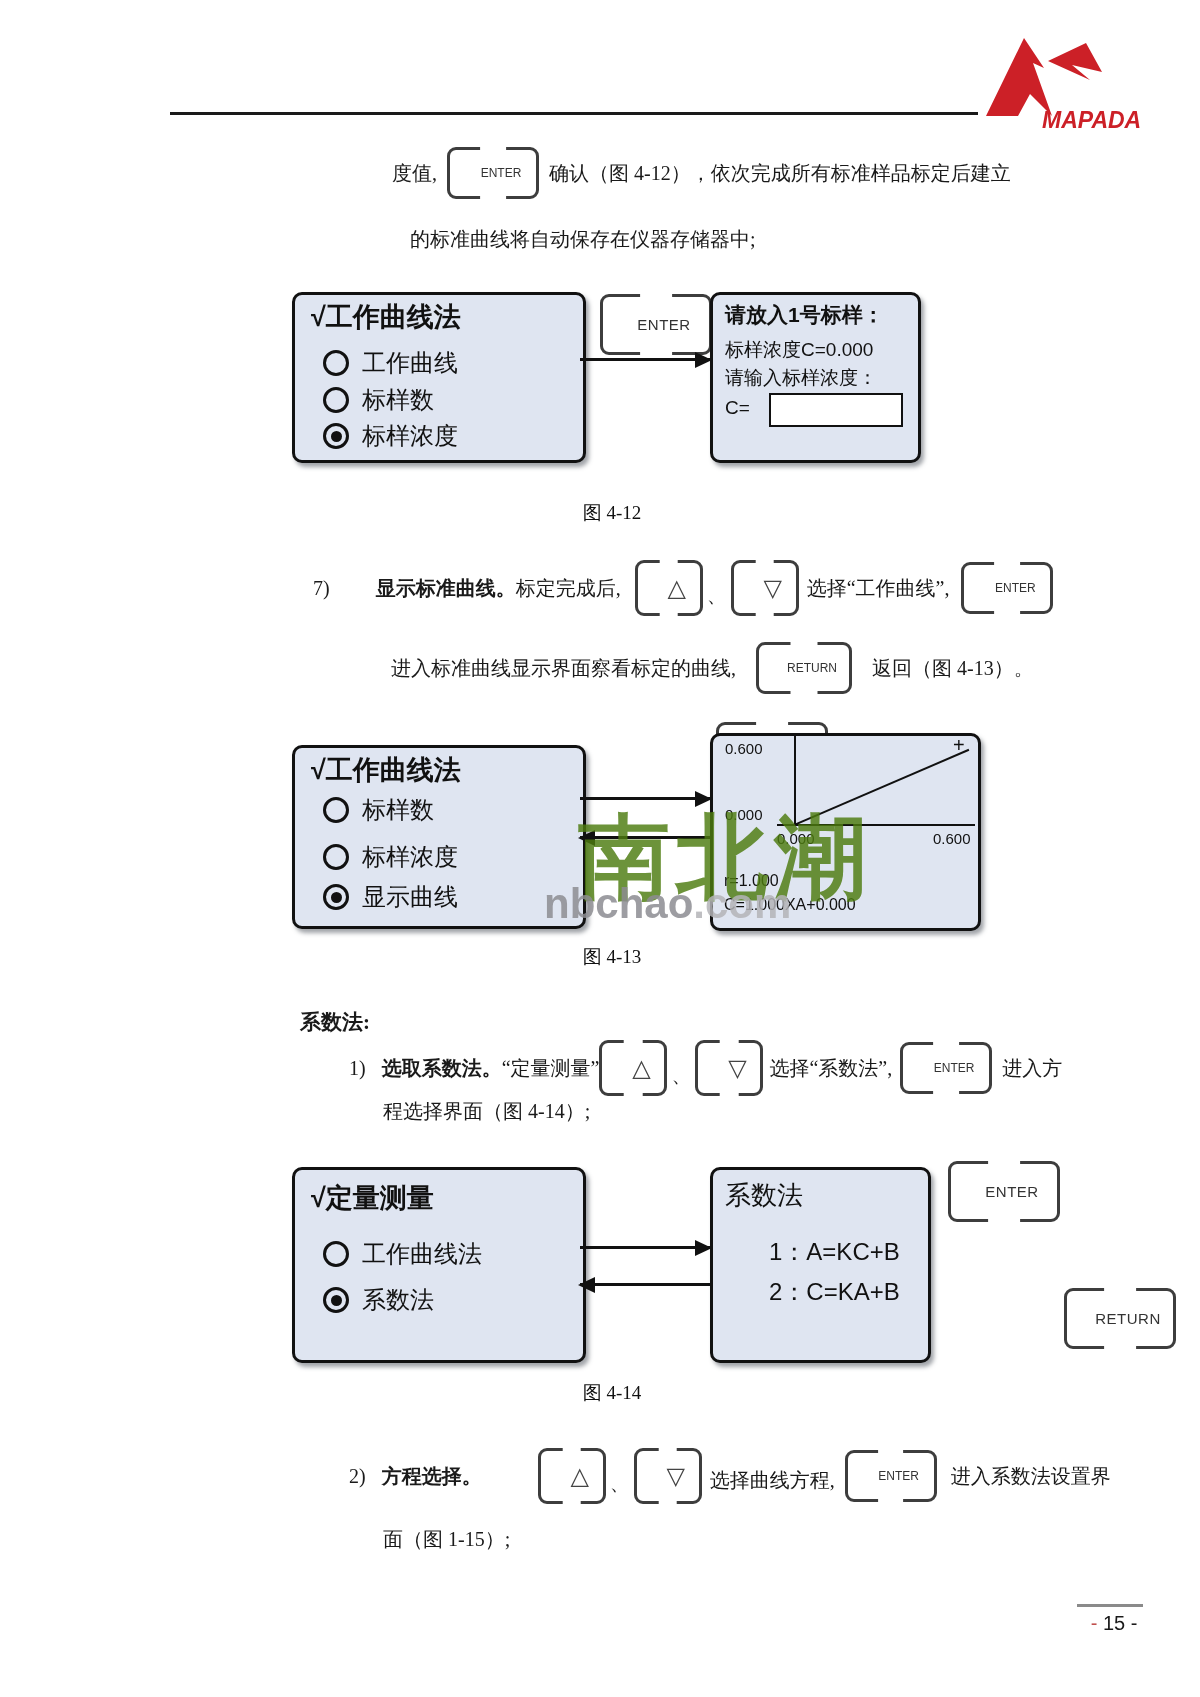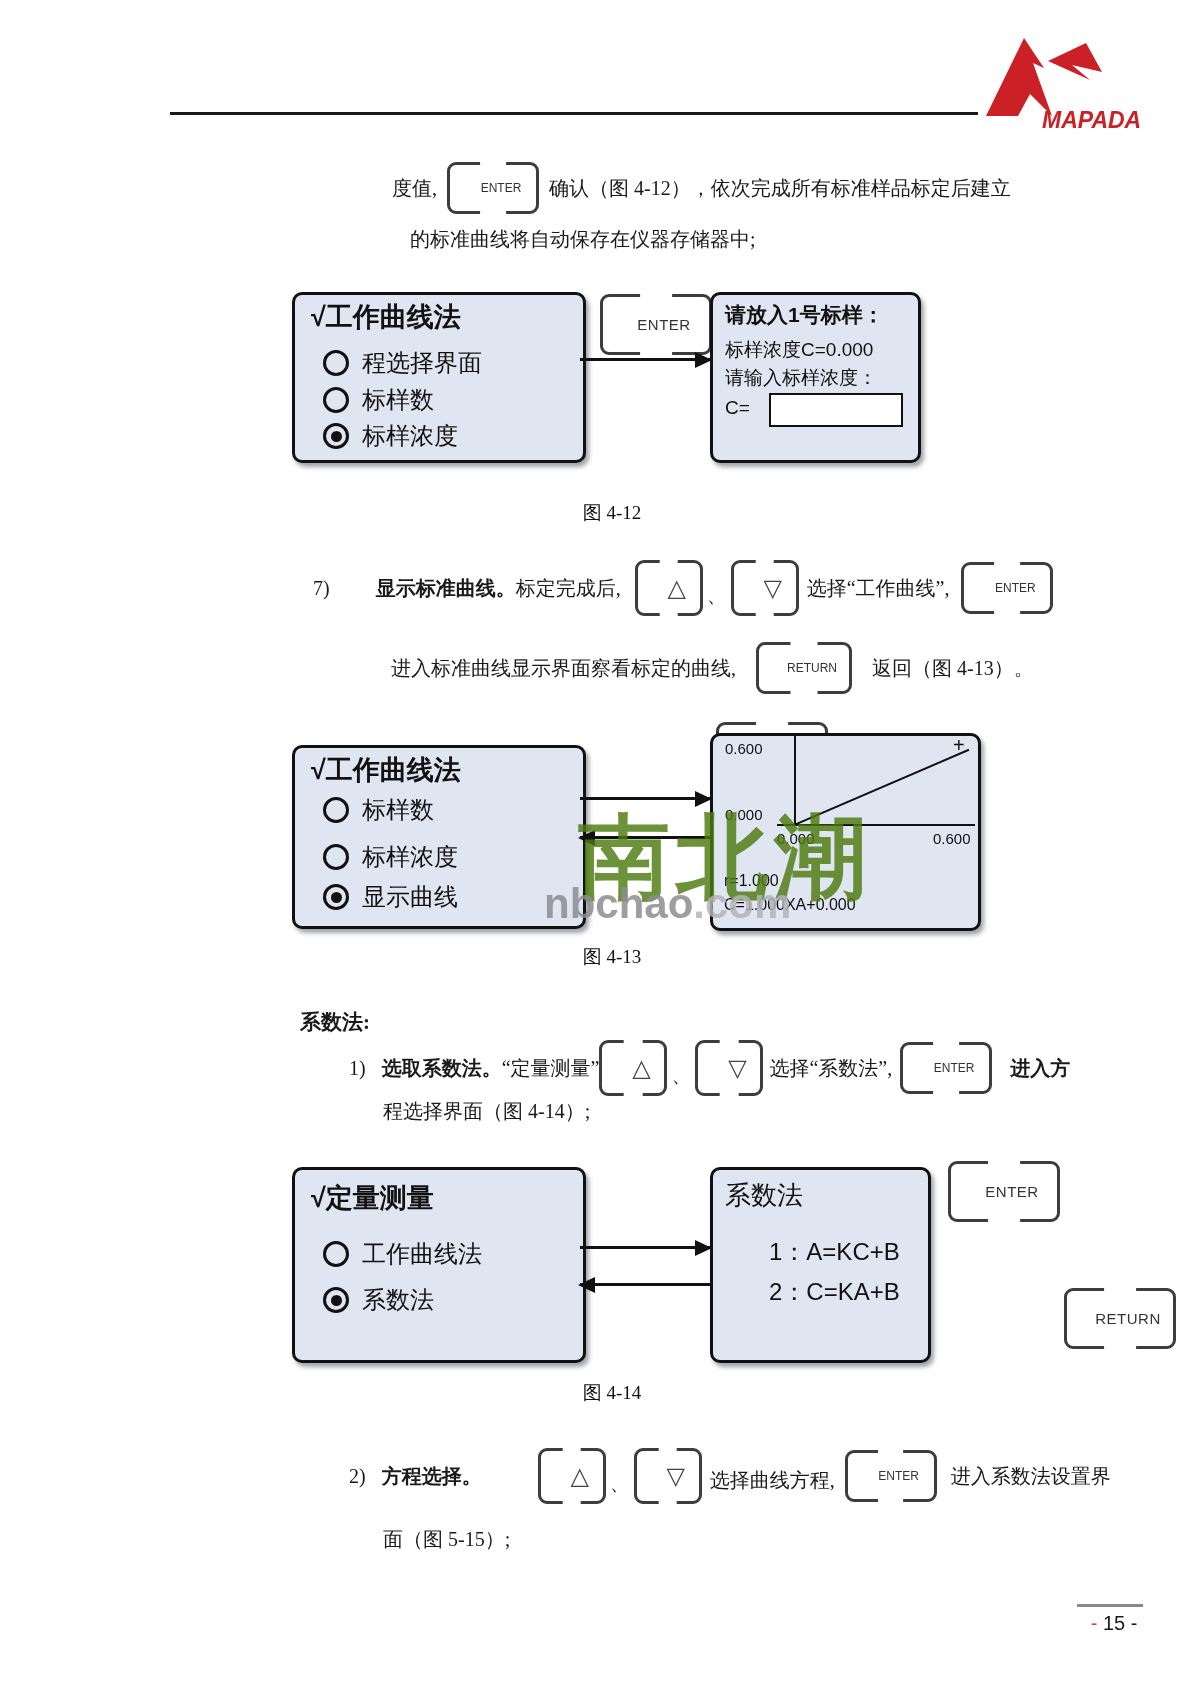--- a/index.html
+++ b/index.html
@@ -52,35 +52,35 @@
   <div class="abs" style="left:170px;top:112px;width:808px;height:3px;background:#1a1a1a;"></div>
   <div class="abs" style="left:978px;top:34px;width:192px;height:98px;">
     <svg width="192" height="98" viewBox="0 0 192 98">
       <polygon points="8,82 46,4 66,34 55,29 74,82 52,60 40,82" fill="#cc2027"></polygon>
       <polygon points="70,27 108,9 124,38 94,31 112,46" fill="#cc2027"></polygon>
       <text x="64" y="94" font-family="Liberation Sans, DejaVu Sans, sans-serif" font-size="23" font-style="italic" font-weight="bold" fill="#cc2027">MAPADA</text>
     </svg>
   </div>
 
   
-  <div class="row" style="left:392px;top:162px;height:52px;text-align:center;">
+  <div class="row" style="left:392px;top:147px;height:52px;text-align:center;">
     <span>度值,</span>
     <span class="key key-txt" style="margin:0 10px;">
       <span>ENTER</span>
     </span>
     <span>确认（图 4-12），依次完成所有标准样品标定后建立</span>
   </div>
   <div class="abs" style="left:392px;top:226px;font-size:20px;margin-left:18px;">的标准曲线将自动保存在仪器存储器中;</div>
 
   
   <div class="panel" style="left:292px;top:292px;width:288px;height:165px;">
     <div class="mtitle" style="left:16px;top:4px;">√工作曲线法</div>
     <div class="opt" style="left:28px;top:52px;">
       <span class="radio"></span>
-      <span>程选择界面</span>
+      <span>工作曲线</span>
     </div>
     <div class="opt" style="left:28px;top:89px;">
       <span class="radio"></span>
       <span>标样数</span>
     </div>
     <div class="opt" style="left:28px;top:125px;">
       <span class="radio sel"></span>
       <span>标样浓度</span>
     </div>
   </div>
@@ -178,21 +178,21 @@
       <span>△</span>
     </span>
     <span style="margin:14px 4px 0 4px;">、</span>
     <span class="key key-arr">
       <span>▽</span>
     </span>
     <span style="margin-left:6px;">选择“系数法”,</span>
     <span class="key key-txt" style="margin-left:8px;">
       <span>ENTER</span>
     </span>
-    <span style="margin-left:18px;font-weight:bold;">进入方</span>
+    <span style="margin-left:10px;">进入方</span>
   </div>
   <div class="abs" style="left:383px;top:1098px;font-size:20px;">程选择界面（图 4-14）;</div>
 
   
   <span class="key key-big abs" style="left:600px;top:1161px;">
     <span>ENTER</span>
   </span>
   <div class="panel" style="left:292px;top:1167px;width:288px;height:190px;">
     <div class="mtitle" style="left:16px;top:10px;">√定量测量</div>
     <div class="opt" style="left:28px;top:68px;">
@@ -226,21 +226,21 @@
     <span style="margin:14px 4px 0 4px;">、</span>
     <span class="key key-arr">
       <span>▽</span>
     </span>
     <span style="margin-left:8px;margin-top:8px;">选择曲线方程,</span>
     <span class="key key-txt" style="margin-left:10px;">
       <span>ENTER</span>
     </span>
     <span style="margin-left:14px;">进入系数法设置界</span>
   </div>
-  <div class="abs" style="left:383px;top:1526px;font-size:20px;">面（图 5-15）;</div>
+  <div class="abs" style="left:383px;top:1526px;font-size:20px;">面（图 1-15）;</div>
 
   
   <div class="abs" style="left:1077px;top:1604px;width:66px;height:3px;background:#8a8a8a;"></div>
   <div class="abs" style="left:1072px;top:1612px;width:84px;text-align:center;font-size:20px;font-family:'Liberation Sans','DejaVu Sans',sans-serif;">
     <span class="red">-</span>
     <span>15 -</span>
   </div>
 
 </div>
 

